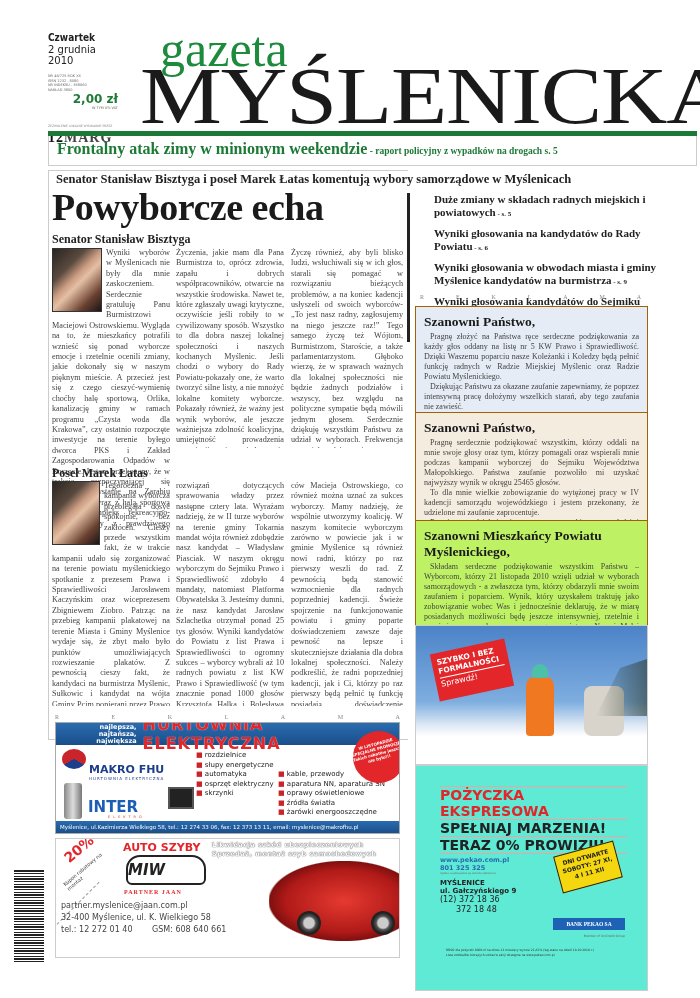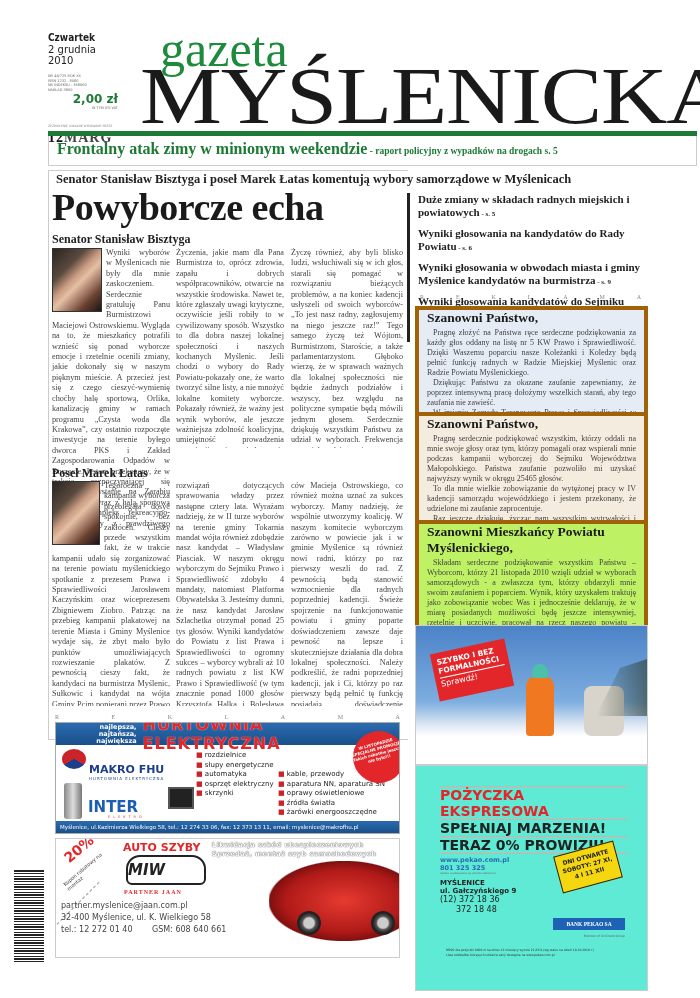--- a/index.html
+++ b/index.html
@@ -22,25 +22,25 @@
 .teaser .t1{font-size:16px;font-weight:bold;color:#1d7a36;font-family:"Liberation Serif",serif}
 .teaser .t2{font-size:9.5px;font-weight:bold;color:#1d7a36}
 
 .article{left:48px;top:170px;width:360px;height:570px;border:1px solid #ccc;border-right:none}
 .kicker{left:56px;top:172px;font-size:12.5px;font-weight:bold;color:#222;white-space:nowrap}
 .headline{left:52px;top:185px;font-size:38px;font-weight:bold;color:#1a1a1a;letter-spacing:-0.5px}
 .byline{font-size:12px;font-weight:bold;color:#222}
 .col{font-size:8.2px;line-height:10.4px;color:#444;text-align:justify}
 .photo{background:linear-gradient(135deg,#2a2420 0%,#5a4a3f 30%,#c89a80 45%,#e5c0a5 55%,#6a4030 80%,#1a1616 100%);border:1px solid #333}
 
-.toc{left:407px;top:193px;width:256px;border-left:3px solid #222;padding-left:8px}
+.toc{left:407px;top:193px;width:256px;border-left:3px solid #222;padding-left:24px}
 .toc-item{font-size:11px;font-weight:bold;color:#222;margin-bottom:6px;line-height:13px}
 .toc-item .pg{font-size:7px}
 .reklama{font-size:6px;color:#888;display:flex;justify-content:space-between;letter-spacing:1px}
-.box{padding:0 8px;border:4px solid #a16207}
+.box{padding:7px 8px;border:1px solid #a16207}
 .box h3{font-size:13.5px;font-weight:bold;color:#1a1a1a;margin-bottom:2px;font-family:"Liberation Serif",serif}
 .box .body{font-size:8px;line-height:10px;color:#444;text-align:justify}
 .box .body p{text-indent:6px}
 .box .sig{font-family:"DejaVu Sans",sans-serif;font-size:6px;font-weight:bold;text-align:right;color:#333;margin-top:2px}
 .box .code{font-size:3px;text-align:right;color:#666}
 .box1{left:415px;top:306px;width:233px;background:#e5ecf5}
 .box2{left:415px;top:412px;width:233px;background:#f5ece0}
 .box3{left:415px;top:520px;width:233px;background:#bef264}
 .winter{left:415px;top:625px;width:233px;height:140px;background:linear-gradient(180deg,#4c83c8 0%,#7eaee0 55%,#dfe9f4 72%,#fff 80%,#fff 100%);border:1px solid #ccc;overflow:hidden}
 .tag{position:absolute;left:18px;top:20px;width:76px;height:48px;background:#e2262a;color:#fff;transform:rotate(-12deg);font-family:"DejaVu Sans",sans-serif;font-size:7.5px;font-weight:bold;padding:5px;line-height:9px}

